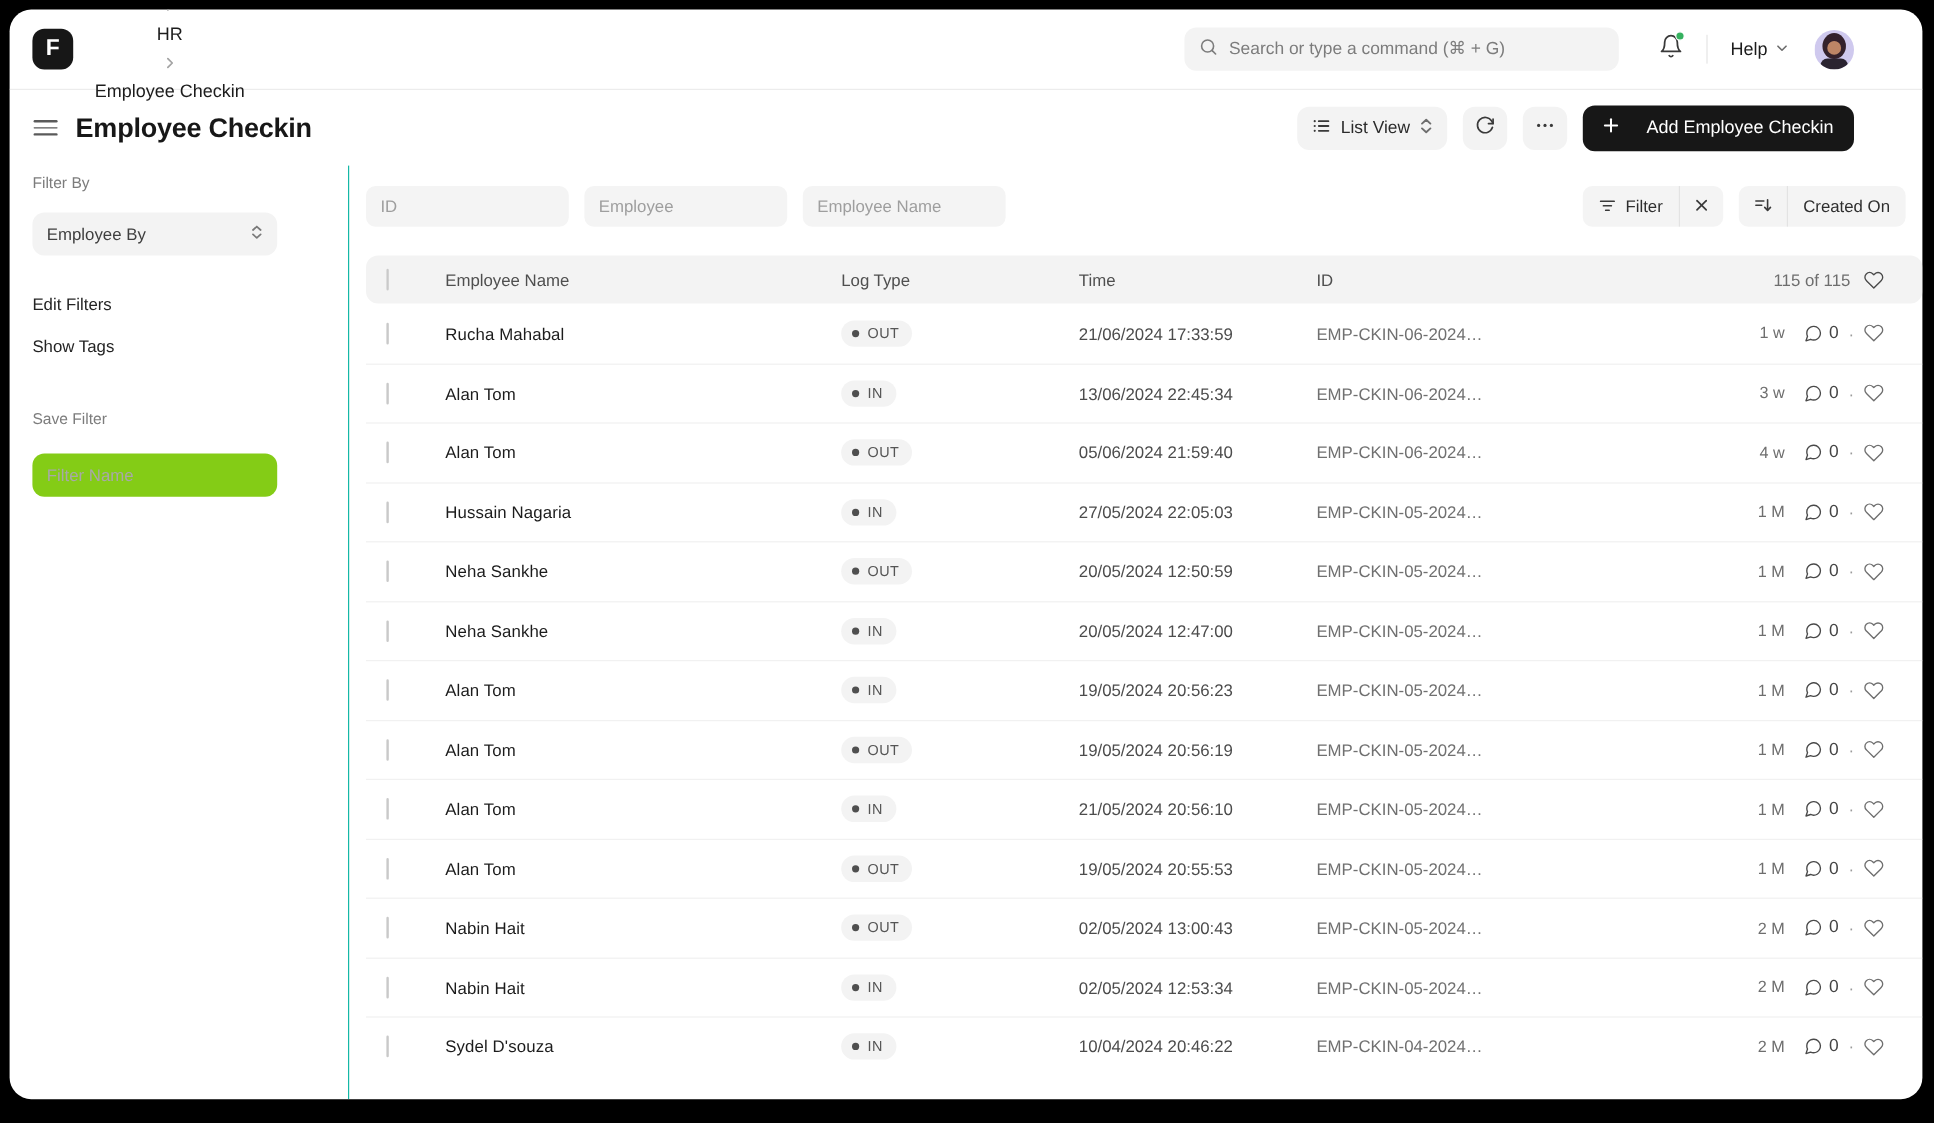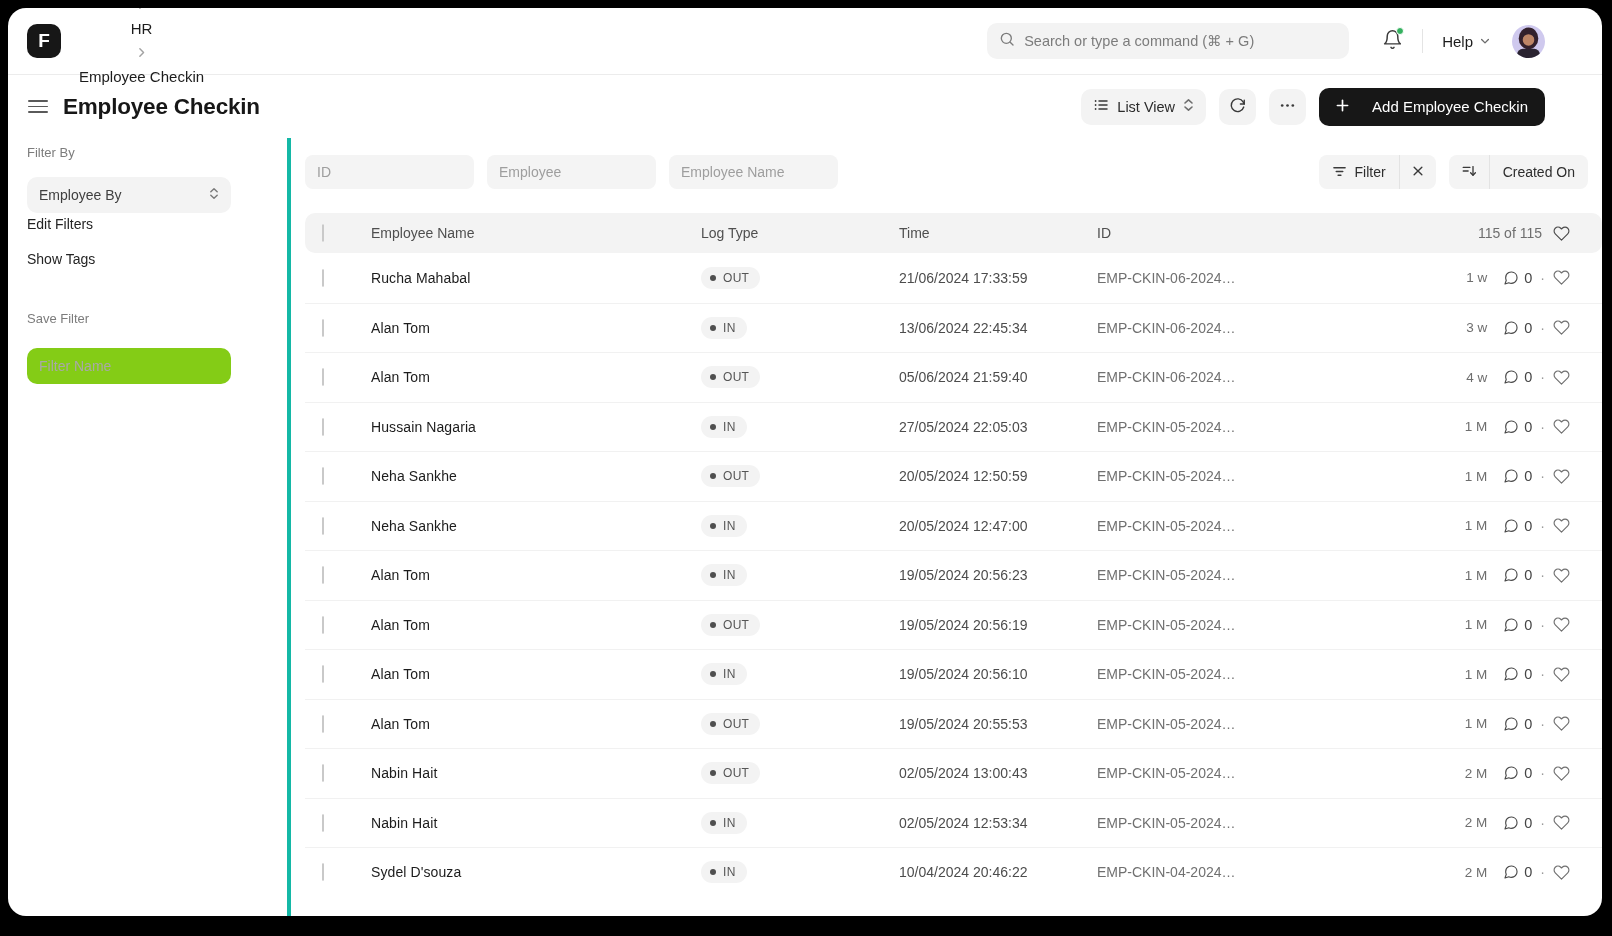--- a/index.html
+++ b/index.html
@@ -27,21 +27,21 @@
   .hamburger { width:20px; display:flex; flex-direction:column; gap:4px; cursor:pointer; }
   .hamburger i { display:block; height:1.8px; background:#5a5a5a; border-radius:2px; }
   .page-title { font-size:22.5px; font-weight:700; color:#171717; margin-left:15px; letter-spacing:-0.2px; }
   .header-actions { margin-left:auto; display:flex; align-items:center; gap:13px; }
   .btn-soft { height:36px; background:#f3f3f3; border:none; border-radius:10px; display:flex; align-items:center; gap:8px; padding:0 12px; font-family:inherit; font-size:14.5px; color:#2b2b2b; font-weight:500; cursor:pointer; }
   .btn-icon { width:37px; justify-content:center; padding:0; }
   .btn-primary { height:38px; background:#171717; color:#fff; border:none; border-radius:10px; display:flex; align-items:center; gap:23px; padding:0 17px; font-family:inherit; font-size:15px; font-weight:500; cursor:pointer; }
 
   
   .body { display:flex; height:778px; }
-  .sidebar { width:283px; flex:0 0 auto; border-right:4px solid #14b8a6; padding:7px 0 0 19px; }
+  .sidebar { width:283px; flex:0 0 auto; border-right:1px solid #14b8a6; padding:7px 0 0 19px; }
   .sidebar .inner { width:204px; }
   .side-label { font-size:13px; color:#7c7c7c; }
   .side-select { margin-top:0; height:36px; background:#f3f3f3; border-radius:10px; display:flex; align-items:center; justify-content:space-between; padding:0 12px; font-size:14px; color:#3f3f3f; cursor:pointer; }
   .side-link { font-size:14px; color:#242424; cursor:pointer; display:inline-block; }
   .side-input { width:100%; height:36px; background:#84cc16; border:none; border-radius:10px; outline:none; padding:0 12px; font-family:inherit; font-size:14px; color:#333; }
   .side-input::placeholder { color:#a8a8a8; }
 
   .main { flex:1; padding:0 0 0 14px; }
   
   .filter-bar { margin:17px 14px 0 0; display:flex; align-items:center; gap:13px; }
@@ -194,21 +194,21 @@
     <div class="sidebar">
       <div class="inner">
         <div class="side-label">Filter By</div>
         <div class="side-select" style="margin-top:17px">
           <span>Employee By</span>
           <span><svg width="10" height="13" viewBox="0 0 11 14" fill="none" stroke="#7a7a7a" stroke-width="1.6" stroke-linecap="round" stroke-linejoin="round">
                 <path d="M2 5 L5.5 1.8 L9 5"></path>
                 <path d="M2 9 L5.5 12.2 L9 9"></path>
               </svg></span>
         </div>
-        <div style="margin-top:2px"><span class="side-link">Edit Filters</span></div>
+        <div style="margin-top:32px"><span class="side-link">Edit Filters</span></div>
         <div style="margin-top:17px"><span class="side-link">Show Tags</span></div>
         <div class="side-label" style="margin-top:43px">Save Filter</div>
         <input class="side-input" style="margin-top: 22px;" type="text" placeholder="Filter Name">
       </div>
     </div>
 
     <div class="main">
 
       <div class="filter-bar">
         <input class="filter-input" type="text" placeholder="ID" style="">
@@ -477,21 +477,21 @@
     </span>
   </div>
 
   <div class="grid-row trow">
     <span><span class="checkbox"></span></span>
     <span class="cell-name">Alan Tom</span>
     <span><span class="badge">
                   <span class="dot"></span>
                   <span>IN</span>
                 </span></span>
-    <span class="cell-time">19/05/2024 20:56:10</span>
+    <span class="cell-time">21/05/2024 20:56:10</span>
     <span class="cell-id">EMP-CKIN-05-2024…</span>
     <span class="meta-cell">
       <span class="age">1 M</span>
       <span class="comment">
         <svg width="16" height="16" viewBox="0 0 24 24" fill="none" stroke="#4a4a4a" stroke-width="1.7" stroke-linejoin="round">
                     <path d="M21 11.5a8.38 8.38 0 0 1-.9 3.8 8.5 8.5 0 0 1-7.6 4.7 8.38 8.38 0 0 1-3.8-.9L3 21l1.9-5.7a8.38 8.38 0 0 1-.9-3.8 8.5 8.5 0 0 1 4.7-7.6 8.38 8.38 0 0 1 3.8-.9h.5a8.48 8.48 0 0 1 8 8v.5z"></path>
                   </svg>
         <span>0</span>
       </span>
       <span class="dot-sep">·</span>

